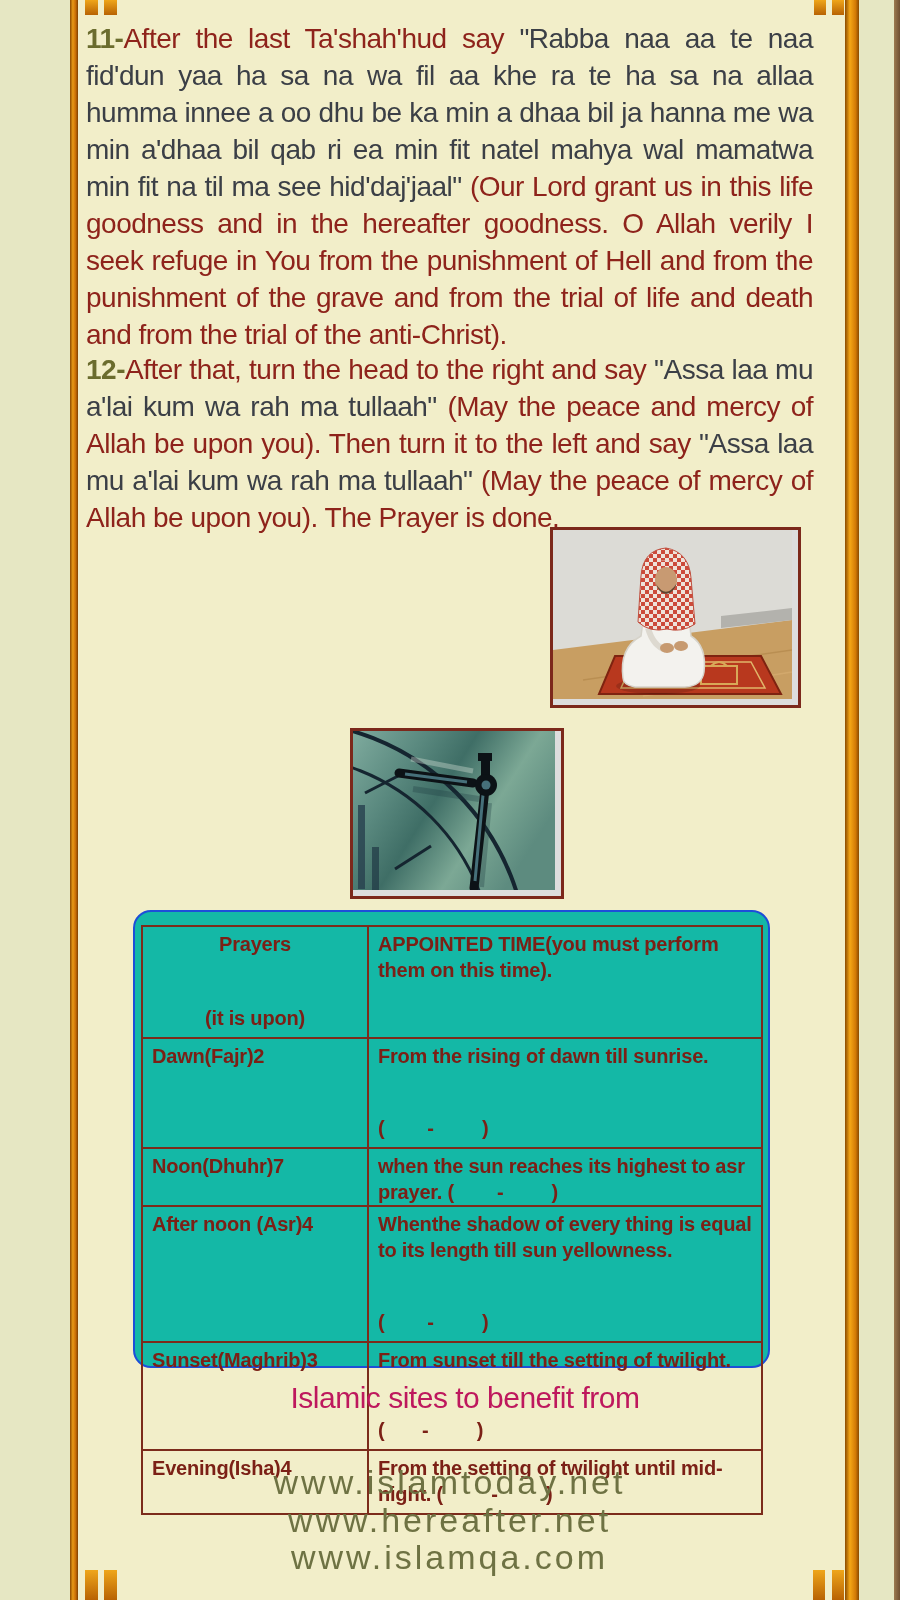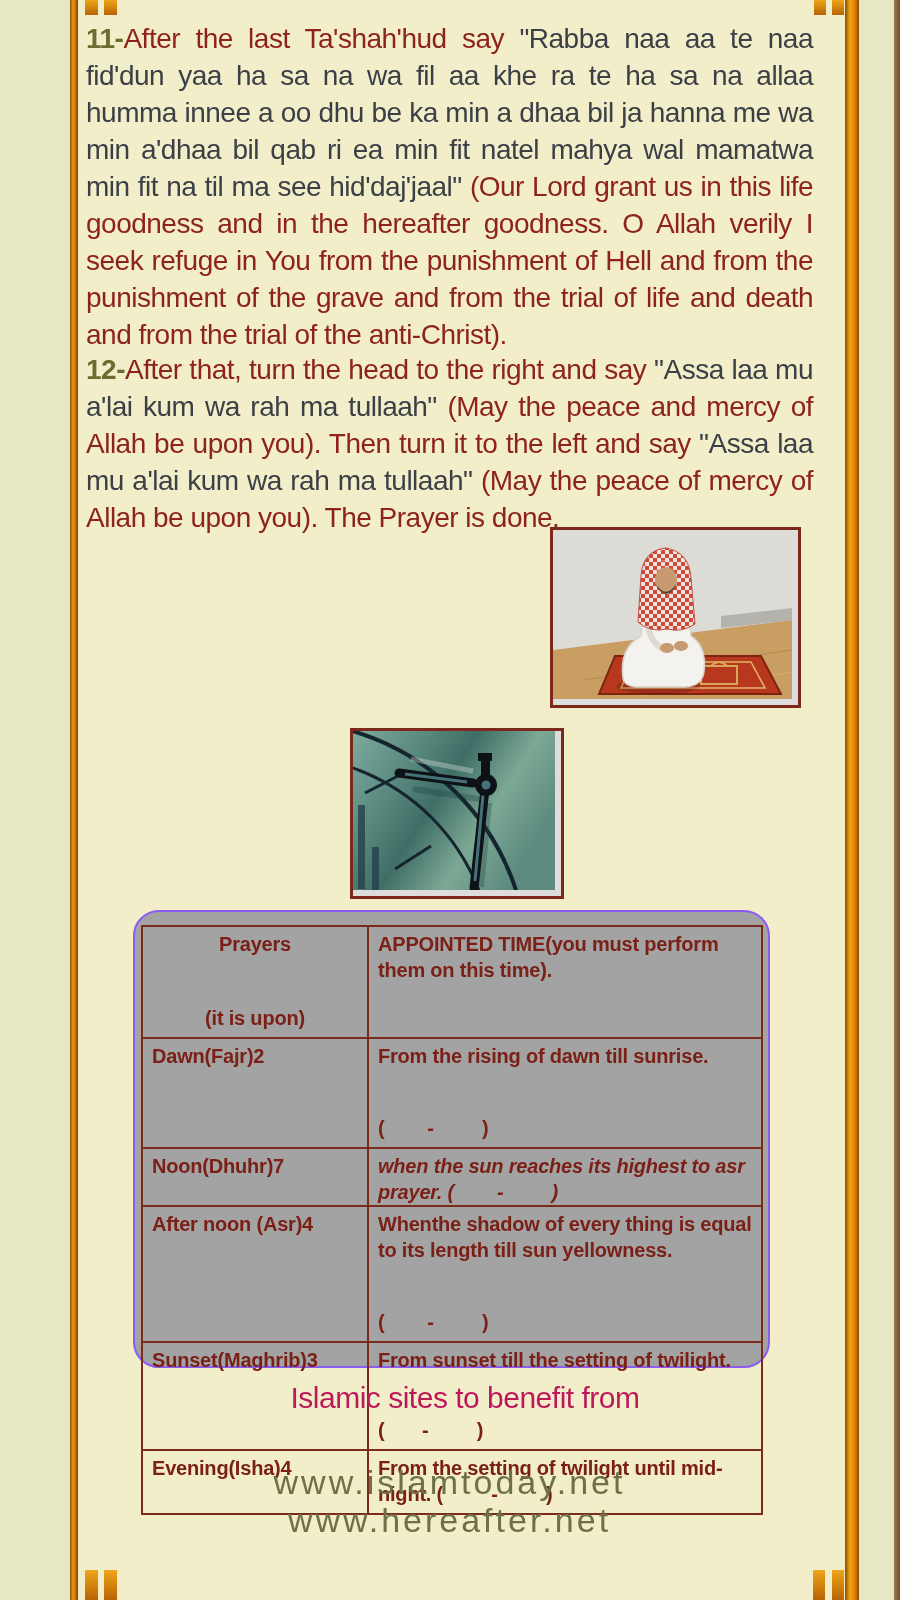--- a/index.html
+++ b/index.html
@@ -30,30 +30,30 @@
   .para .gray{color:#3b3f46;}
   .p11{top:20px;}
   .p12{top:351px;}
   
   .photo{position:absolute;border:3px solid #7c281b;background:#ddd;}
   .photo-pray{left:550px;top:527px;width:245px;height:175px;}
   .photo-clock{left:350px;top:728px;width:208px;height:165px;}
   .photo svg{display:block;}
   
   .tbl-wrap{position:absolute;left:133px;top:910px;width:637px;height:458px;
-    background:#a3a3a3;border:2px solid #8b5cf6;border-radius:26px;
+    background:#14b8a6;border:2px solid #1d4ed8;border-radius:18px;
     padding:13px 0 0 6px;box-sizing:border-box;}
   table.ptable{border-collapse:collapse;width:622px;table-layout:fixed;
     font-weight:bold;font-size:20px;line-height:26px;letter-spacing:-0.2px;color:#7b2016;}
   table.ptable td{border:2px solid #7c2b1b;vertical-align:top;padding:4px 9px 6px 9px;}
   td.c1cell{width:206px;}
   .cellwrap{display:flex;flex-direction:column;justify-content:space-between;}
   .r-head .cellwrap{height:100px;}
   .r0 .cellwrap{height:98px;}
-  .r1 .cellwrap{height:46px;font-style:italic;}
+  .r1 .cellwrap{height:46px;}
   .r2 .cellwrap{height:124px;}
   .r3 .cellwrap{height:96px;}
   .r4 .cellwrap{height:52px;}
   .headc1{align-items:center;text-align:center;}
   .time-text,.brackets{white-space:pre-wrap;}
   
   .sites-heading{position:absolute;left:100px;top:1381px;width:730px;text-align:center;
     font-size:30px;letter-spacing:-0.5px;color:#be185d;}
   .websites{position:absolute;left:86px;top:1424px;width:727px;text-align:center;
     font-size:34px;line-height:37.5px;letter-spacing:3px;color:#6e7243;margin-top:40px;}
@@ -208,14 +208,15 @@
       </tr>
     </tbody>
       </table>
   </div>
 
   <div class="sites-heading">Islamic sites to benefit from</div>
 
   <div class="websites">
     <div>www.islamtoday.net</div>
     <div>www.hereafter.net</div>
+    <div>www.islamqa.com</div>
   </div>
 </div>
 
 </body></html>

